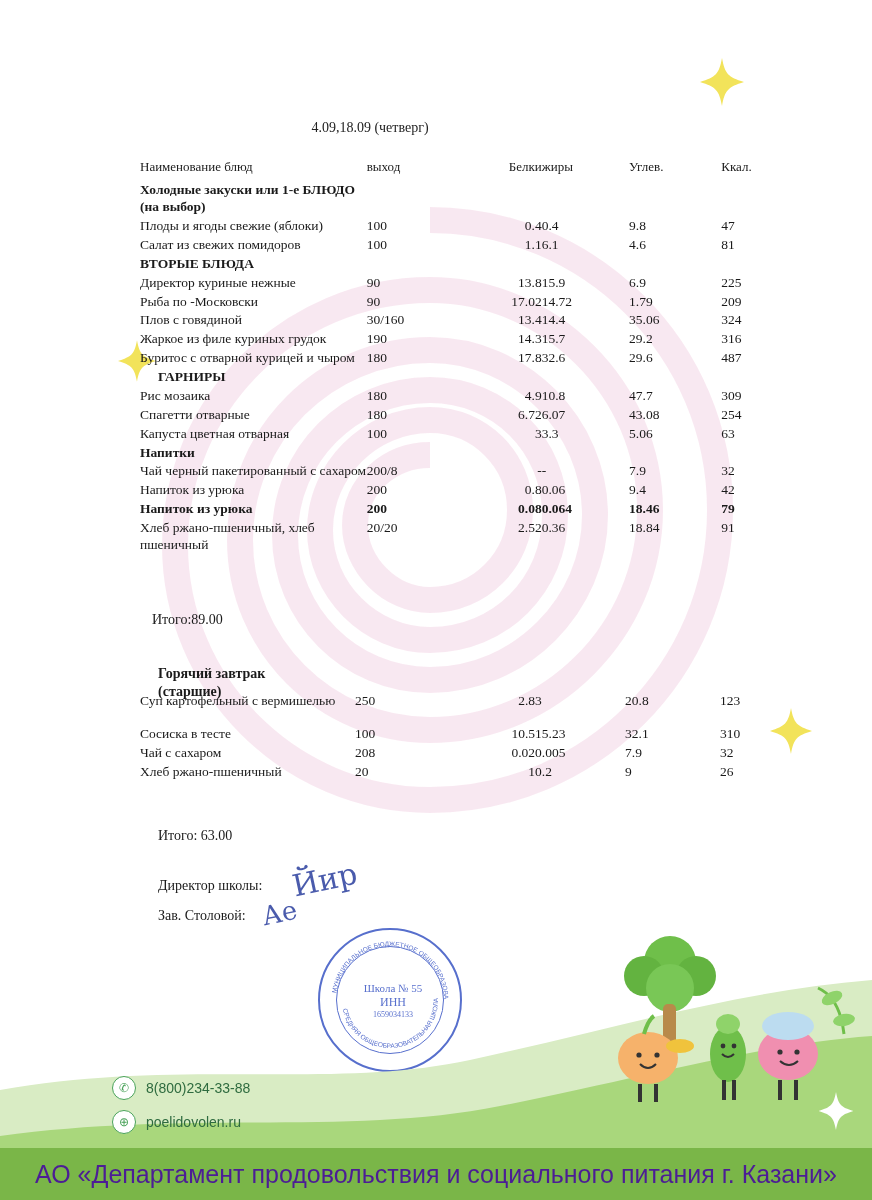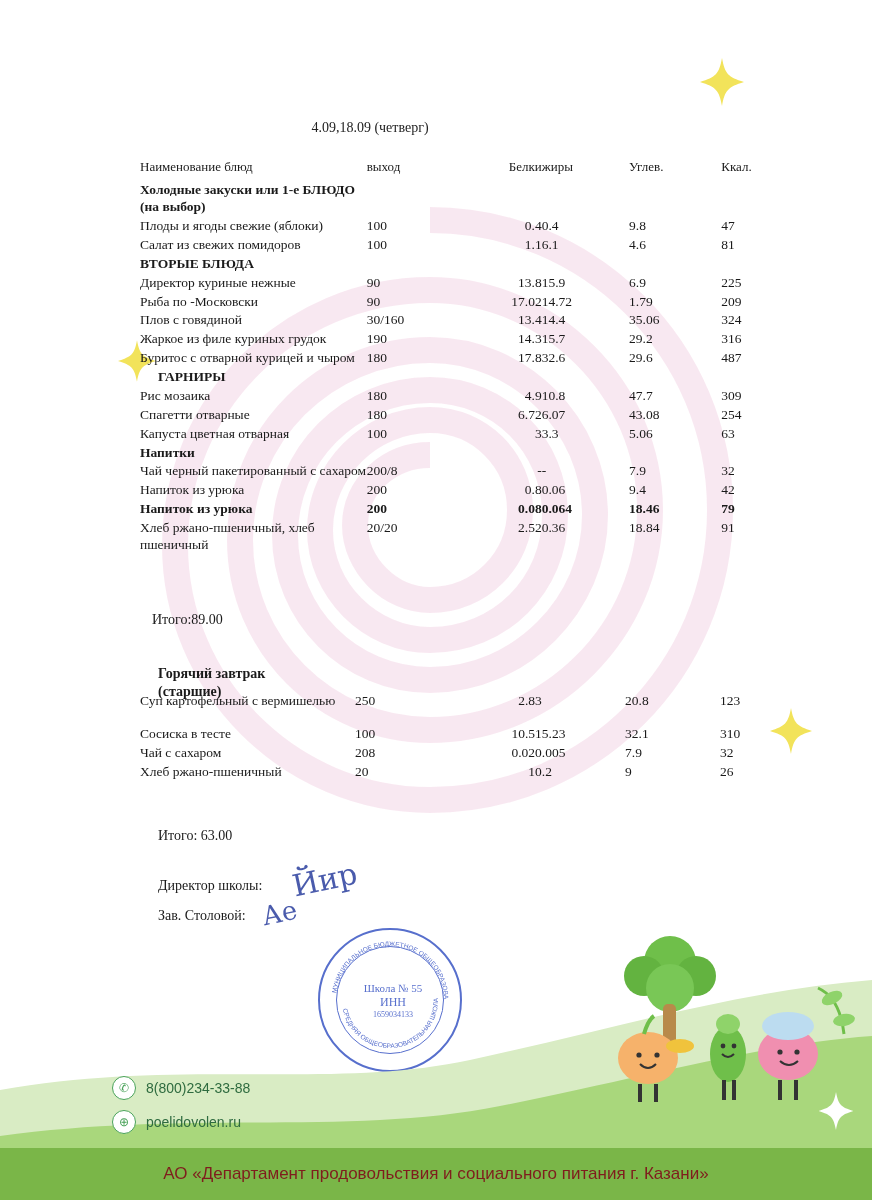--- a/index.html
+++ b/index.html
@@ -128,25 +128,25 @@
     width: 872px;
     height: 260px;
   }
   .footer-bar {
     position: absolute;
     left: 0;
     bottom: 0;
     width: 872px;
     height: 52px;
     background: #7ab648;
-    color: #7f1d1d;
+    color: #4c1d95;
     display: flex;
     align-items: center;
     justify-content: center;
-    font-size: 17px;
+    font-size: 25px;
     font-family: "Liberation Sans", sans-serif;
   }
   .contact {
     position: absolute;
     left: 112px;
     display: flex;
     align-items: center;
     gap: 10px;
     font-size: 14px;
     color: #2e6b3f;

